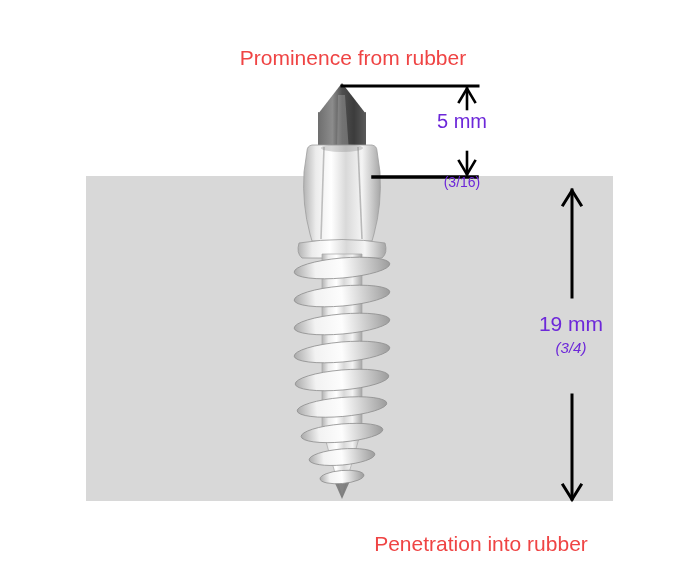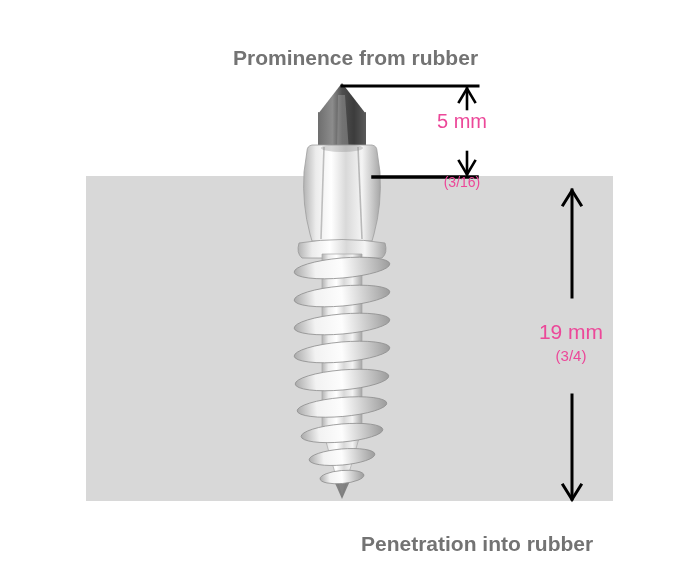--- a/index.html
+++ b/index.html
@@ -25,68 +25,68 @@
   }
   .overlay-svg {
     position: absolute;
     left: 0;
     top: 0;
     width: 700px;
     height: 583px;
   }
   .lbl {
     position: absolute;
-    color: #737373;
+    color: #ef4444;
+    text-align: center;
     white-space: nowrap;
-    font-weight: bold;
   }
   .lbl-title {
     left: 233px;
     top: 46px;
     width: 240px;
     font-size: 21px;
     line-height: 24px;
   }
   .lbl-penetration {
     left: 361px;
     top: 511px;
     width: 240px;
     font-size: 21px;
     line-height: 26px;
     margin-top: 20px;
   }
   .dim-label {
     position: absolute;
-    color: #ec4899;
+    color: #6d28d9;
     text-align: center;
   }
   .dim-5 {
     left: 417px;
     top: 110px;
     width: 90px;
   }
   .dim-19 {
     left: 521px;
-    top: 320px;
+    top: 312px;
     width: 100px;
   }
   .dim-value {
     display: block;
     font-size: 21px;
     line-height: 24px;
   }
   .dim-5 .dim-value { font-size: 20px; line-height: 22px; }
   .dim-fraction {
     display: block;
     font-size: 15px;
     line-height: 17px;
     margin-top: 42px;
   }
   .dim-5 .dim-fraction { font-size: 14px; line-height: 16px; }
-  .dim-19 .dim-fraction { margin-top: 3px; }
+  .dim-19 .dim-fraction { margin-top: 3px; font-style: italic; }
 </style>
 </head>
 <body>
 
 <div class="canvas">
 
   <div class="rubber"></div>
 
   <svg class="overlay-svg" viewBox="0 0 700 583" xmlns="http://www.w3.org/2000/svg">
     <defs>

